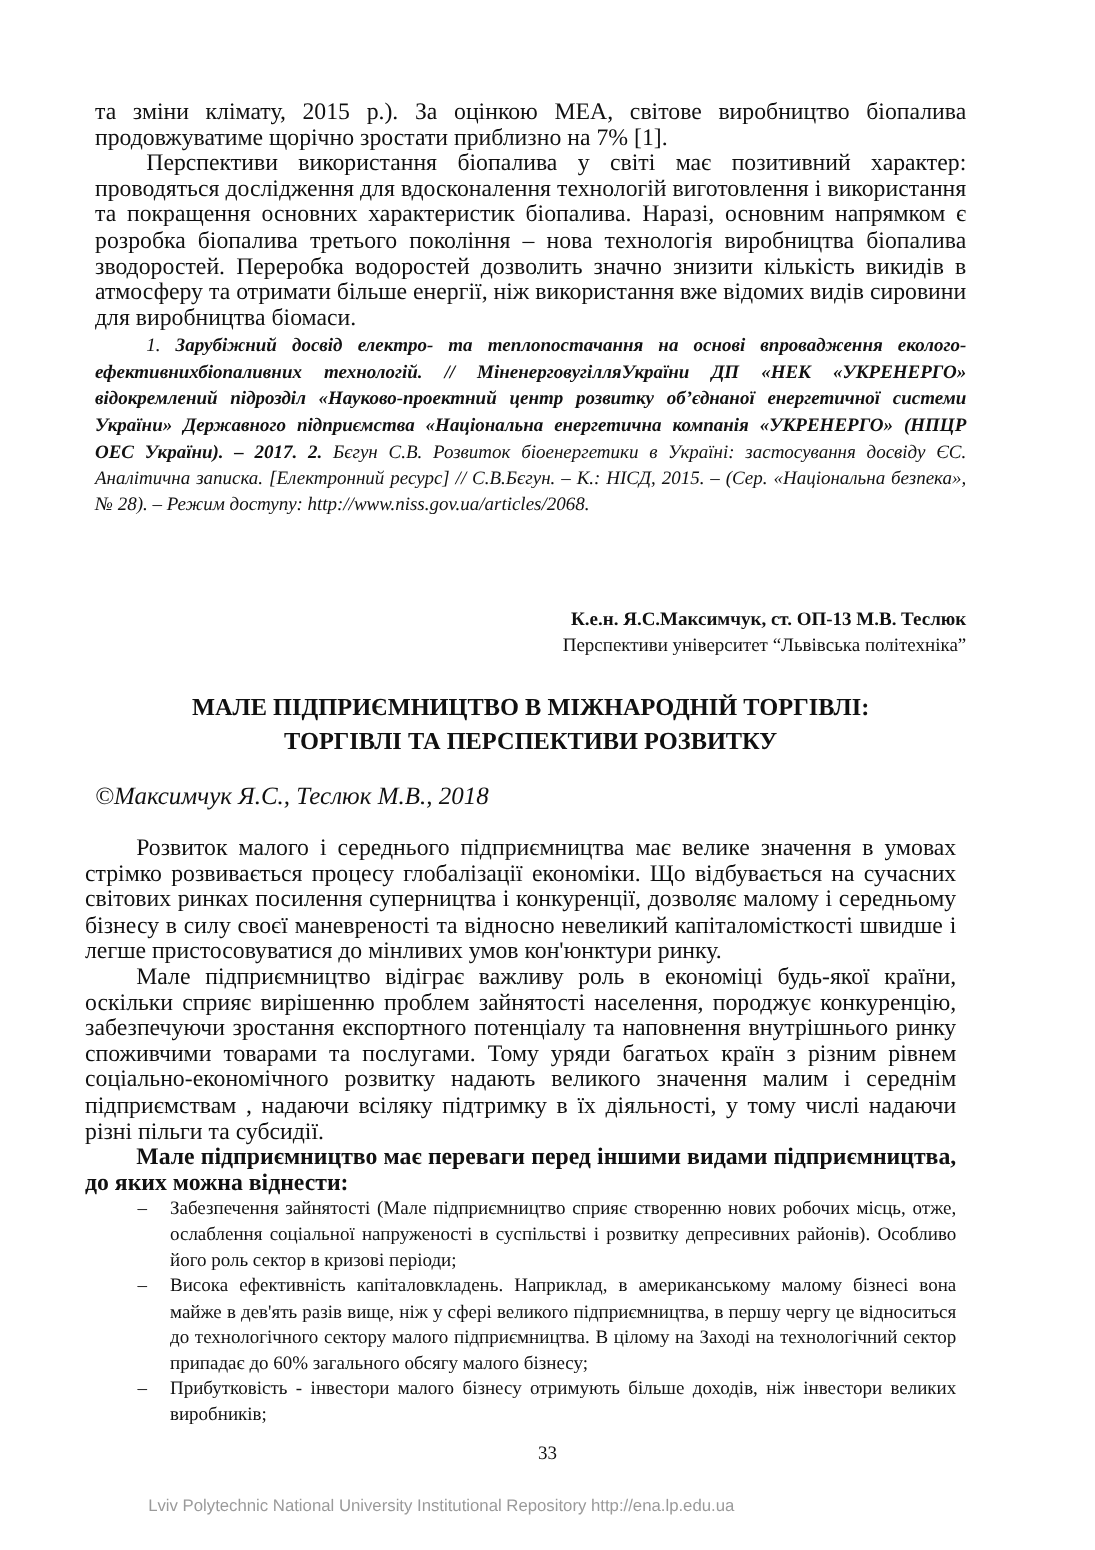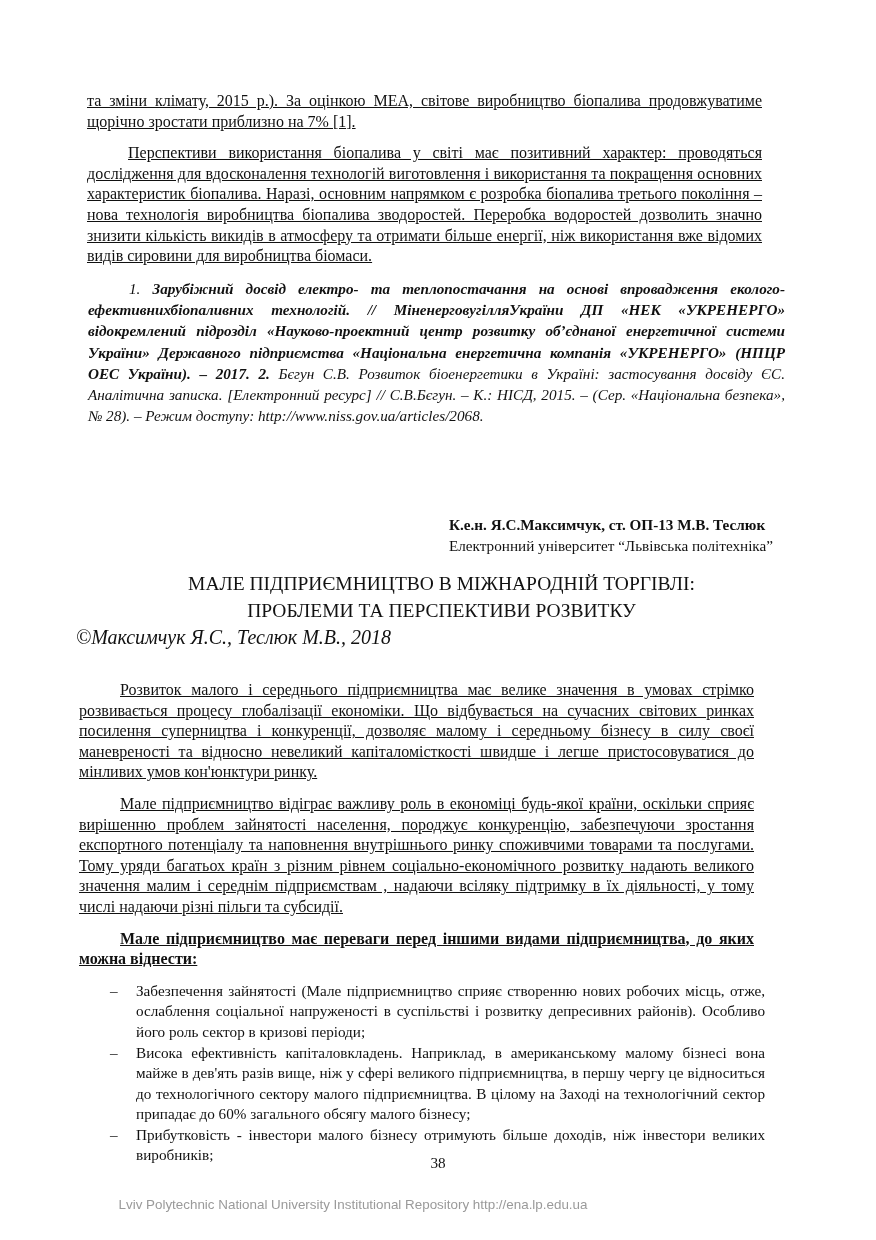--- a/index.html
+++ b/index.html
@@ -3,39 +3,38 @@
   <meta charset="utf-8">
   <style>
     html, body { margin: 0; padding: 0; background: #ffffff; }
     body {
       width: 876px; height: 1240px; position: relative; overflow: hidden;
       font-family: "Liberation Serif", "DejaVu Serif", serif;
       color: #111111;
     }
     .page { position: absolute; left: 76px; top: 80px; width: 697px; }
     .p {
-      font-size: 16px; line-height: 20.6px; text-align: justify;
-      margin: 11px;
-      text-decoration: underline;
+      font-size: 19px; line-height: 20.6px; text-align: justify;
+      margin: 0;
     }
     .indent { text-indent: 41px; }
     .refs {
       position: absolute; left: 76px; top: 266px; width: 697px;
       font-size: 15.2px; line-height: 21.2px; font-style: italic; text-align: justify;
-      margin: 12px; text-indent: 41px;
+      margin: 0; text-indent: 41px;
     }
     .refs b { font-weight: bold; }
     .authors {
-      position: absolute; right: 103px; top: 514px; 
+      position: absolute; right: 103px; top: 485px; text-align: right;
       font-size: 15.2px; line-height: 21px;
     }
     .authors .names { font-weight: bold; }
     .title {
       position: absolute; left: 76px; top: 553px; width: 697px; text-align: center;
-      font-size: 19.5px; line-height: 27px; font-weight: normal; margin: 17px;
+      font-size: 19.5px; line-height: 27px; font-weight: bold; margin: 0;
     }
     .copyright {
       position: absolute; left: 76px; top: 626px; font-size: 20px; font-style: italic;
     }
     .body2 { position: absolute; left: 68px; top: 669px; width: 697px; }
     .bold { font-weight: bold; }
     ul.dash { list-style: none; margin: 0; padding: 0; }
     ul.dash li {
       position: relative; padding-left: 68px; font-size: 15.2px; line-height: 20.6px;
       text-align: justify;
@@ -60,26 +59,26 @@
 
 <p class="refs">
   <span>1.</span>
   <b>Зарубіжний досвід електро- та теплопостачання на основі впровадження еколого-ефективнихбіопаливних технологій. // МіненерговугілляУкраїни ДП «НЕК «УКРЕНЕРГО» відокремлений підрозділ «Науково-проектний центр розвитку об’єднаної енергетичної системи України» Державного підприємства «Національна енергетична компанія «УКРЕНЕРГО» (НПЦР ОЕС України). – 2017.</b>
   <b>2.</b>
   <span>Бєгун С.В. Розвиток біоенергетики в Україні: застосування досвіду ЄС. Аналітична записка. [Електронний ресурс] // С.В.Бєгун. – К.: НІСД, 2015. – (Сер. «Національна безпека», № 28). – Режим доступу: http://www.niss.gov.ua/articles/2068.</span>
 </p>
 
 <div class="authors">
   <div class="names">К.е.н. Я.С.Максимчук, ст. ОП-13 М.В. Теслюк</div>
-  <div>Електронний університет “Львівська політехніка”</div>
+  <div>Перспективи університет “Львівська політехніка”</div>
 </div>
 
 <h1 class="title">
   <div>МАЛЕ ПІДПРИЄМНИЦТВО В МІЖНАРОДНІЙ ТОРГІВЛІ:</div>
-  <div>ПРОБЛЕМИ ТА ПЕРСПЕКТИВИ РОЗВИТКУ</div>
+  <div>ТОРГІВЛІ ТА ПЕРСПЕКТИВИ РОЗВИТКУ</div>
 </h1>
 
 <div class="copyright">©Максимчук Я.С., Теслюк М.В., 2018</div>
 
 <div class="body2">
   <p class="p indent">Розвиток малого і середнього підприємництва має велике значення в умовах стрімко розвивається процесу глобалізації економіки. Що відбувається на сучасних світових ринках посилення суперництва і конкуренції, дозволяє малому і середньому бізнесу в силу своєї маневреності та відносно невеликий капіталомісткості швидше і легше пристосовуватися до мінливих умов кон'юнктури ринку.</p>
   <p class="p indent">Мале підприємництво відіграє важливу роль в економіці будь-якої країни, оскільки сприяє вирішенню проблем зайнятості населення, породжує конкуренцію, забезпечуючи зростання експортного потенціалу та наповнення внутрішнього ринку споживчими товарами та послугами. Тому уряди багатьох країн з різним рівнем соціально-економічного розвитку надають великого значення малим і середнім підприємствам , надаючи всіляку підтримку в їх діяльності, у тому числі надаючи різні пільги та субсидії.</p>
   <p class="p indent bold">Мале підприємництво має переваги перед іншими видами підприємництва, до яких можна віднести:</p>
   <ul class="dash">
     <li>
@@ -90,14 +89,14 @@
       <span class="dash-mark">–</span>
       <span>Висока ефективність капіталовкладень. Наприклад, в американському малому бізнесі вона майже в дев'ять разів вище, ніж у сфері великого підприємництва, в першу чергу це відноситься до технологічного сектору малого підприємництва. В цілому на Заході на технологічний сектор припадає до 60% загального обсягу малого бізнесу;</span>
     </li>
     <li>
       <span class="dash-mark">–</span>
       <span>Прибутковість - інвестори малого бізнесу отримують більше доходів, ніж інвестори великих виробників;</span>
     </li>
   </ul>
 </div>
 
-<div class="pagenum">38</div>
+<div class="pagenum">33</div>
 <div class="footer">Lviv Polytechnic National University Institutional Repository http://ena.lp.edu.ua</div>
 
 </body></html>

